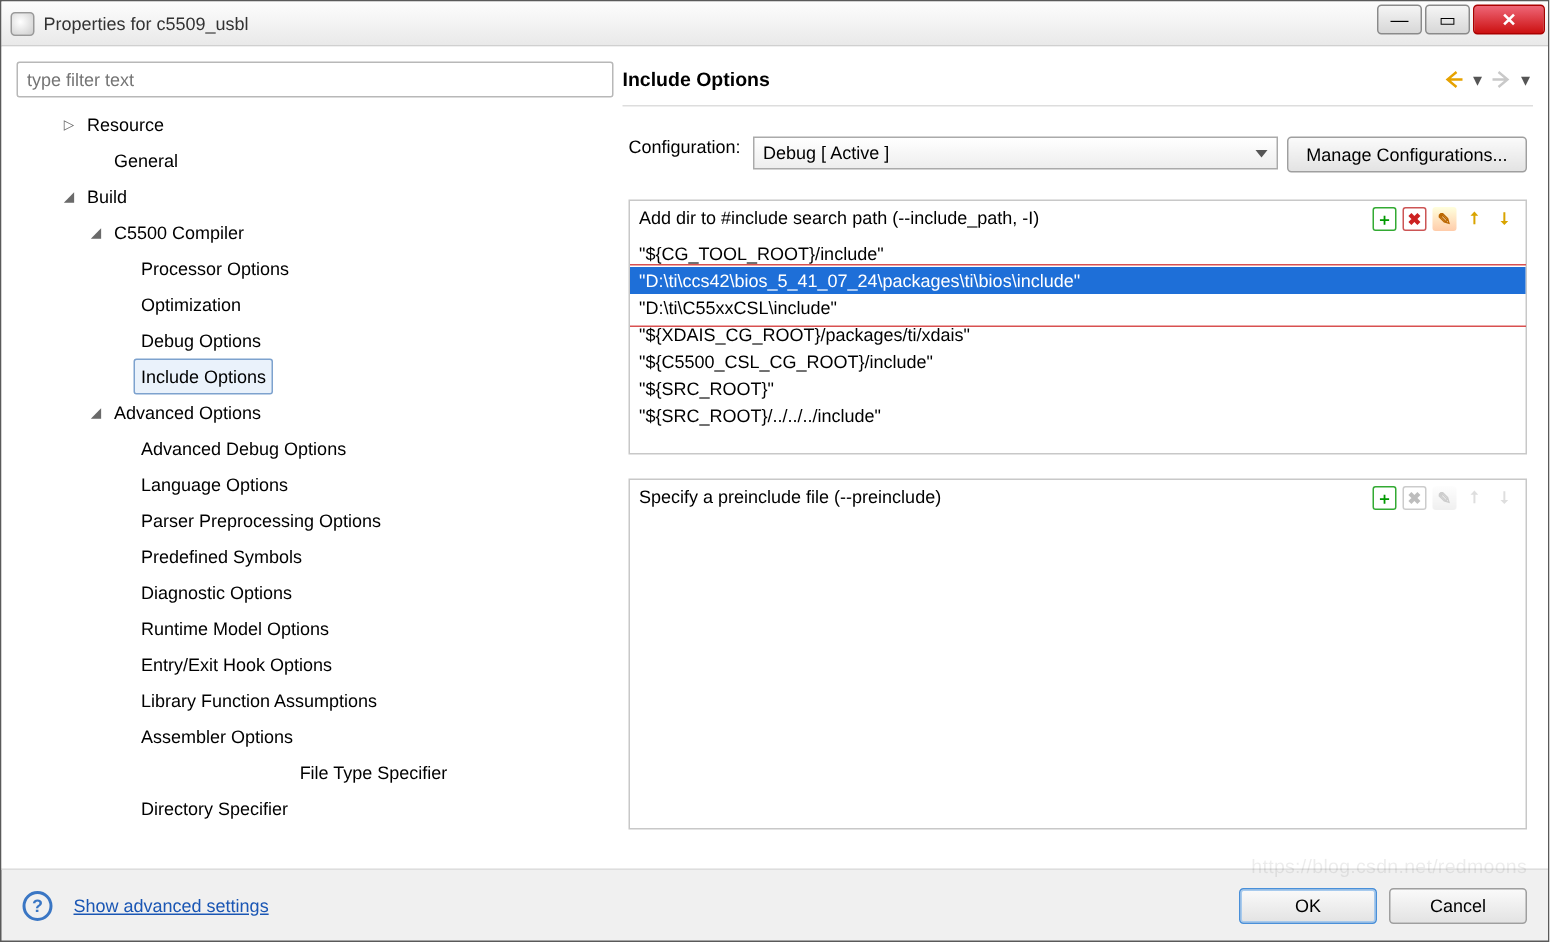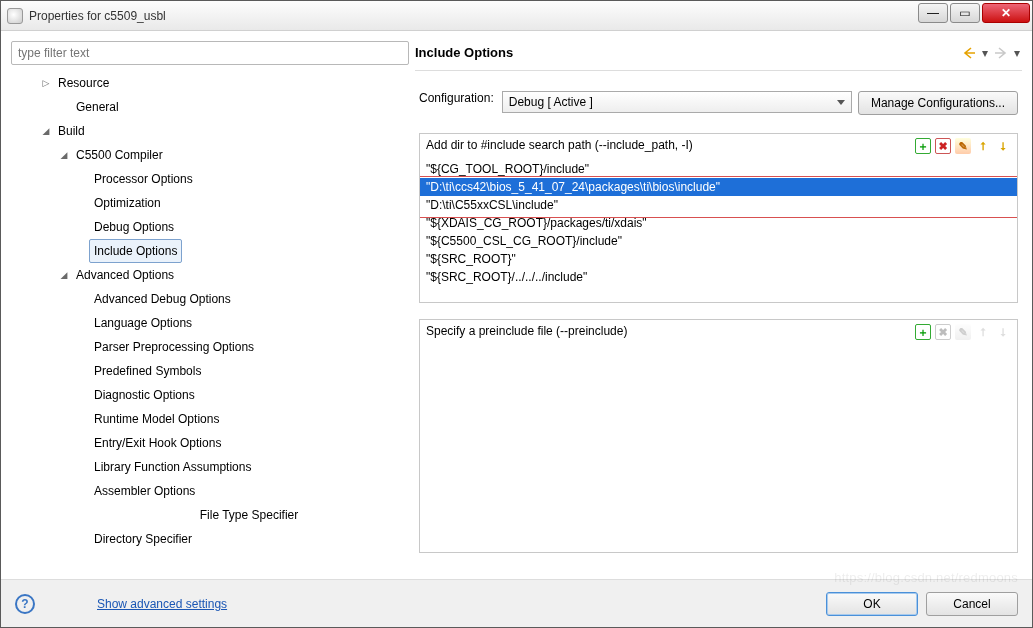--- a/index.html
+++ b/index.html
@@ -48,21 +48,21 @@
   .ic.up{color:#d9a400;}
   .ic.dn{color:#d9a400;}
   .ic.dis{opacity:.35;filter:grayscale(1);}
   .listwrap{position:relative;flex:1;overflow:auto;padding-bottom:4px;}
   .lrow{padding:0 6px;line-height:18px;white-space:nowrap;}
   .lrow.s{background:#1e6fd8;color:#fff;}
   .redbox{position:absolute;border:1px solid #d85050;pointer-events:none;}
   .rb1{left:-13px;right:-4px;top:16px;height:42px;}
   .footer{height:48px;border-top:1px solid #ddd;display:flex;align-items:center;padding:0 14px;}
   .help{width:20px;height:20px;border:2px solid #3a76c4;border-radius:50%;color:#3a76c4;display:flex;align-items:center;justify-content:center;font-weight:bold;margin-right:14px;}
-  .link{color:#1a56b4;text-decoration:underline;cursor:pointer;margin-left:48px;}
+  .link{color:#1a56b4;text-decoration:underline;cursor:pointer;}
   .spacer{flex:1;}
   .footer .btn{width:92px;justify-content:center;margin-left:8px;}
   .watermark{position:absolute;right:14px;bottom:42px;color:#000;opacity:.07;font-size:13px;letter-spacing:.2px;pointer-events:none;}
 </style>
 </head>
 <body>
 
 <div class="window">
 
   <div class="titlebar">

